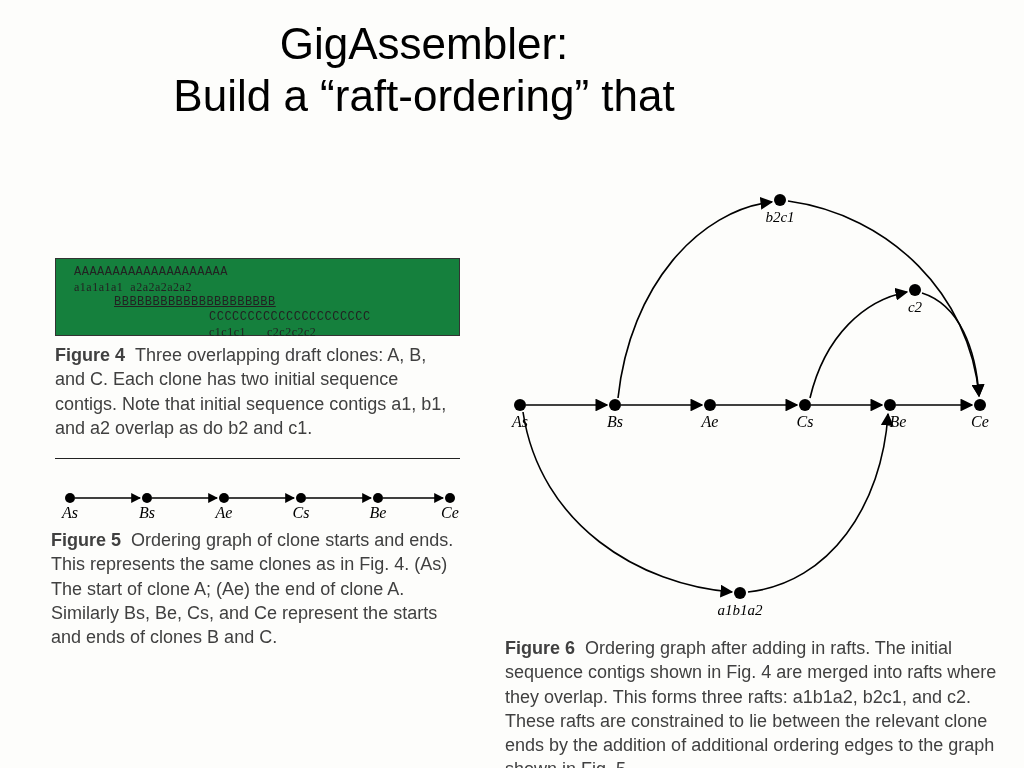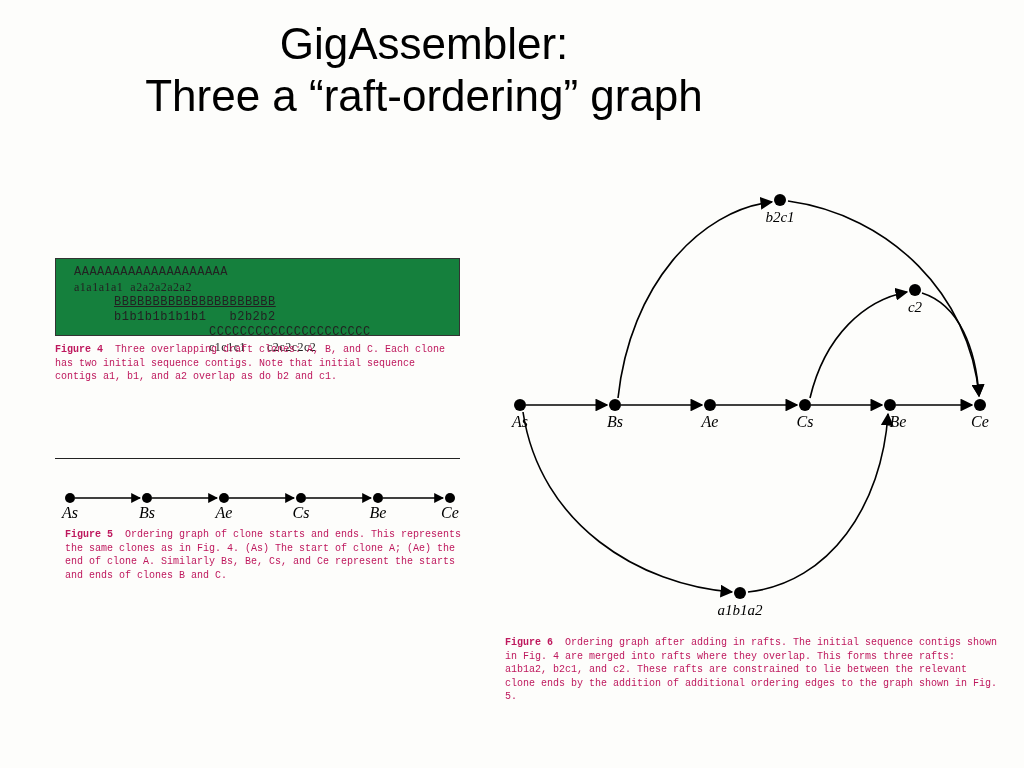--- a/index.html
+++ b/index.html
@@ -45,24 +45,24 @@
     color: #222;
     background: #15803d;
   }
   .fig4-box .l1 { }
   .fig4-box .l2 { padding-left: 0; font-family: Liberation Serif, serif; }
   .fig4-box .l3 { padding-left: 40px; text-decoration: underline; }
   .fig4-box .l4 { padding-left: 40px; }
   .fig4-box .l5 { padding-left: 135px; }
   .fig4-box .l6 { padding-left: 135px; font-family: Liberation Serif, serif; }
   .caption {
-    font-family: Liberation Mono, monospace;
-    font-size: 10px;
+    font-family: Liberation Sans, sans-serif;
+    font-size: 18px;
     line-height: 1.35;
-    color: #be185d;
+    color: #404040;
   }
   .caption b { font-weight: bold; }
   .fig4-cap {
     position: absolute;
     left: 55px;
     top: 343px;
     width: 405px;
   }
   .fig5-rule {
     position: absolute;
@@ -74,21 +74,21 @@
   }
   .fig5-svg {
     position: absolute;
     left: 55px;
     top: 480px;
     width: 405px;
     height: 45px;
   }
   .fig5-cap {
     position: absolute;
-    left: 65px;
+    left: 51px;
     top: 528px;
     width: 405px;
   }
   
   .fig6-svg {
     position: absolute;
     left: 490px;
     top: 165px;
     width: 510px;
     height: 470px;
@@ -107,28 +107,27 @@
   }
   svg text.up { font-size: 15px; }
 </style>
 </head>
 <body>
 
 <div class="slide">
 
   <div class="title">
     <span>GigAssembler:</span><br>
-    <span>Three a “raft-ordering” graph</span>
+    <span>Build a “raft-ordering” that</span>
   </div>
 
   <div class="fig4-box">
     <div class="l1">AAAAAAAAAAAAAAAAAAAA</div>
     <div class="l2">a1a1a1a1&nbsp;&nbsp;a2a2a2a2a2</div>
     <div class="l3">BBBBBBBBBBBBBBBBBBBBB</div>
-    <div class="l4">b1b1b1b1b1b1&nbsp;&nbsp;&nbsp;b2b2b2</div>
     <div class="l5">CCCCCCCCCCCCCCCCCCCCC</div>
     <div class="l6">c1c1c1&nbsp;&nbsp;&nbsp;&nbsp;&nbsp;&nbsp;c2c2c2c2</div>
   </div>
   <div class="caption fig4-cap">
     <b>Figure 4</b><span>&nbsp;&nbsp;Three overlapping draft clones: A, B, and C. Each clone has two initial sequence contigs. Note that initial sequence contigs a1, b1, and a2 overlap as do b2 and c1.</span>
   </div>
 
   <div class="fig5-rule"></div>
   <svg class="fig5-svg" viewBox="0 0 405 45">
     <defs>

